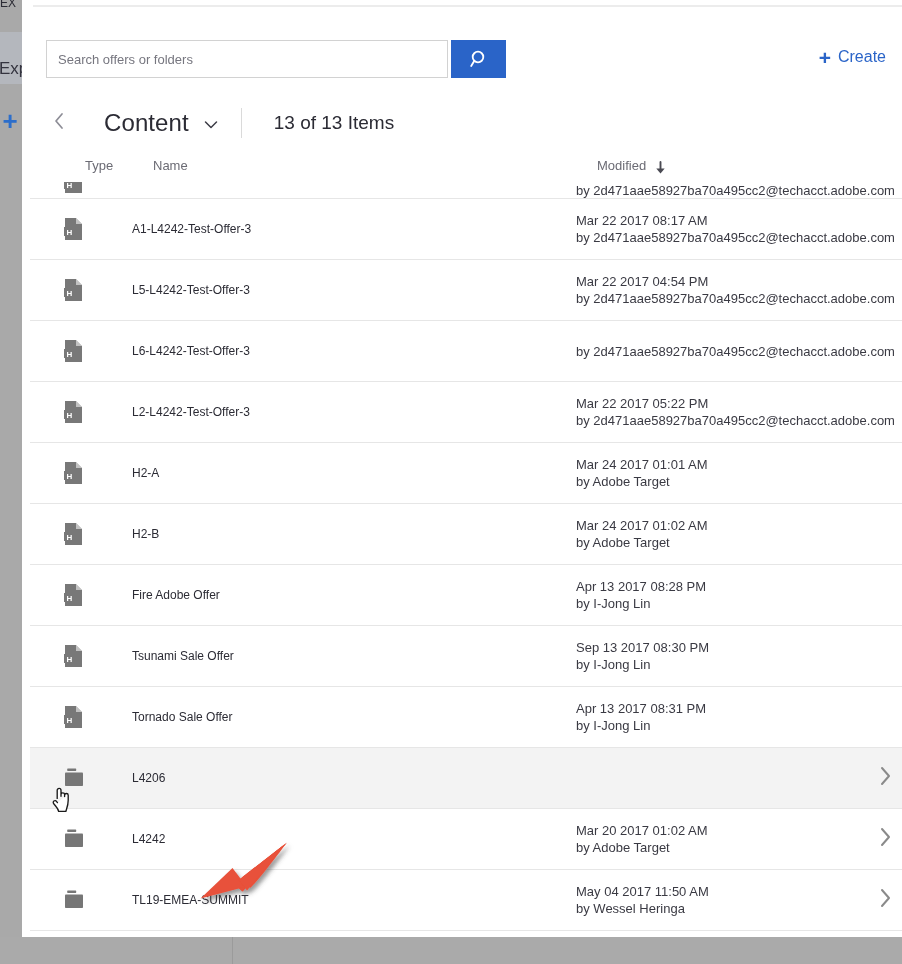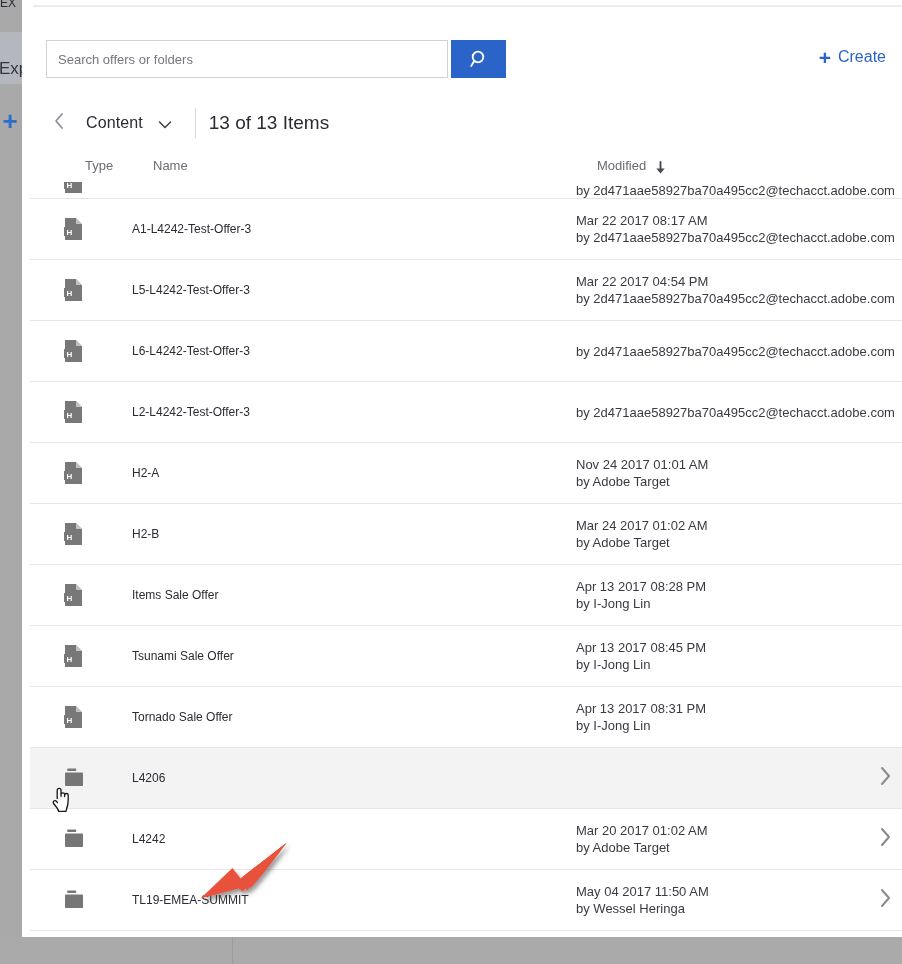--- a/index.html
+++ b/index.html
@@ -156,41 +156,41 @@
     display: flex;
     align-items: center;
   }
   .crumb-back {
     width: 26px; height: 30px;
     display: flex; align-items: center; justify-content: center;
     cursor: pointer;
     margin-left: 16px;
   }
   .crumb-title {
-    font-size: 16px;
+    font-size: 24px;
     color: #2b2b34;
-    margin-left: 14px;
+    margin-left: 32px;
     cursor: pointer;
     letter-spacing: .1px;
   }
   .crumb-caret {
     margin-left: 14px;
     cursor: pointer;
     display: flex; align-items: center;
     position: relative; top: 2px;
   }
   .crumb-sep {
     width: 1px; height: 30px;
     background: #dadada;
     margin-left: 22px;
   }
   .crumb-count {
     font-size: 19px;
     color: #2b2b34;
-    margin-left: 13px;
+    margin-left: 32px;
     white-space: nowrap;
   }
 
   
   .thead {
     position: absolute;
     left: 8px; top: 158px;
     width: 872px;
     height: 22px;
   }
@@ -430,37 +430,38 @@
     <svg class="doc-icon" width="19" height="24" viewBox="0 0 19 24">
       <path d="M1 1 h11 l6 6 v16 h-17 Z" fill="#787878"></path>
       <path d="M12 1 l6 6 h-6 Z" fill="#ffffff" fill-opacity="0.55"></path>
       <rect x="0" y="10" width="11" height="9" fill="#787878"></rect>
       <text x="5.5" y="17.6" font-family="'Liberation Sans', sans-serif" font-size="8" font-weight="bold" fill="#ffffff" text-anchor="middle">H</text>
     </svg>
             </span>
           </div>
           <div class="cell-name">L2-L4242-Test-Offer-3</div>
           <div class="cell-mod">
+            <div>Mar 22 2017  05:22 PM</div>
             <div class="m2">by 2d471aae58927ba70a495cc2@techacct.adobe.com</div>
           </div>
         </div>
         <div class="row h61">
           <div class="cell-type">
             <span>
     <svg class="doc-icon" width="19" height="24" viewBox="0 0 19 24">
       <path d="M1 1 h11 l6 6 v16 h-17 Z" fill="#787878"></path>
       <path d="M12 1 l6 6 h-6 Z" fill="#ffffff" fill-opacity="0.55"></path>
       <rect x="0" y="10" width="11" height="9" fill="#787878"></rect>
       <text x="5.5" y="17.6" font-family="'Liberation Sans', sans-serif" font-size="8" font-weight="bold" fill="#ffffff" text-anchor="middle">H</text>
     </svg>
             </span>
           </div>
           <div class="cell-name">H2-A</div>
           <div class="cell-mod">
-            <div>Nov 24 2017  01:01 AM</div>
+            <div>Mar 24 2017  01:01 AM</div>
             <div class="m2">by Adobe Target</div>
           </div>
         </div>
         <div class="row h61">
           <div class="cell-type">
             <span>
     <svg class="doc-icon" width="19" height="24" viewBox="0 0 19 24">
       <path d="M1 1 h11 l6 6 v16 h-17 Z" fill="#787878"></path>
       <path d="M12 1 l6 6 h-6 Z" fill="#ffffff" fill-opacity="0.55"></path>
       <rect x="0" y="10" width="11" height="9" fill="#787878"></rect>
@@ -478,40 +479,40 @@
           <div class="cell-type">
             <span>
     <svg class="doc-icon" width="19" height="24" viewBox="0 0 19 24">
       <path d="M1 1 h11 l6 6 v16 h-17 Z" fill="#787878"></path>
       <path d="M12 1 l6 6 h-6 Z" fill="#ffffff" fill-opacity="0.55"></path>
       <rect x="0" y="10" width="11" height="9" fill="#787878"></rect>
       <text x="5.5" y="17.6" font-family="'Liberation Sans', sans-serif" font-size="8" font-weight="bold" fill="#ffffff" text-anchor="middle">H</text>
     </svg>
             </span>
           </div>
-          <div class="cell-name">Items Sale Offer</div>
+          <div class="cell-name">Fire Adobe Offer</div>
           <div class="cell-mod">
             <div>Apr 13 2017  08:28 PM</div>
             <div class="m2">by I-Jong Lin</div>
           </div>
         </div>
         <div class="row h61">
           <div class="cell-type">
             <span>
     <svg class="doc-icon" width="19" height="24" viewBox="0 0 19 24">
       <path d="M1 1 h11 l6 6 v16 h-17 Z" fill="#787878"></path>
       <path d="M12 1 l6 6 h-6 Z" fill="#ffffff" fill-opacity="0.55"></path>
       <rect x="0" y="10" width="11" height="9" fill="#787878"></rect>
       <text x="5.5" y="17.6" font-family="'Liberation Sans', sans-serif" font-size="8" font-weight="bold" fill="#ffffff" text-anchor="middle">H</text>
     </svg>
             </span>
           </div>
           <div class="cell-name">Tsunami Sale Offer</div>
           <div class="cell-mod">
-            <div>Apr 13 2017  08:45 PM</div>
+            <div>Sep 13 2017  08:30 PM</div>
             <div class="m2">by I-Jong Lin</div>
           </div>
         </div>
         <div class="row h61">
           <div class="cell-type">
             <span>
     <svg class="doc-icon" width="19" height="24" viewBox="0 0 19 24">
       <path d="M1 1 h11 l6 6 v16 h-17 Z" fill="#787878"></path>
       <path d="M12 1 l6 6 h-6 Z" fill="#ffffff" fill-opacity="0.55"></path>
       <rect x="0" y="10" width="11" height="9" fill="#787878"></rect>

